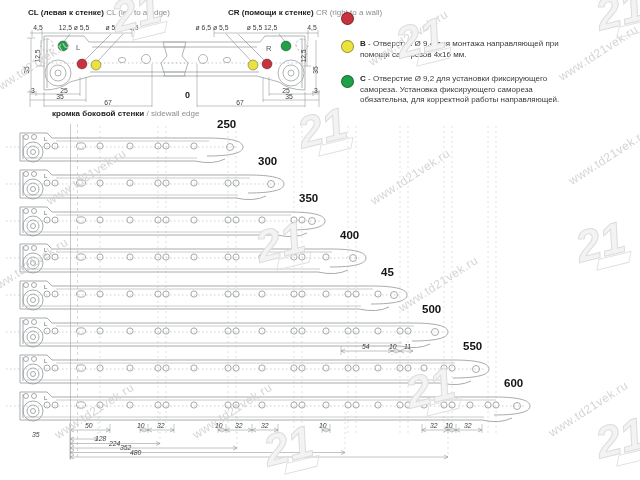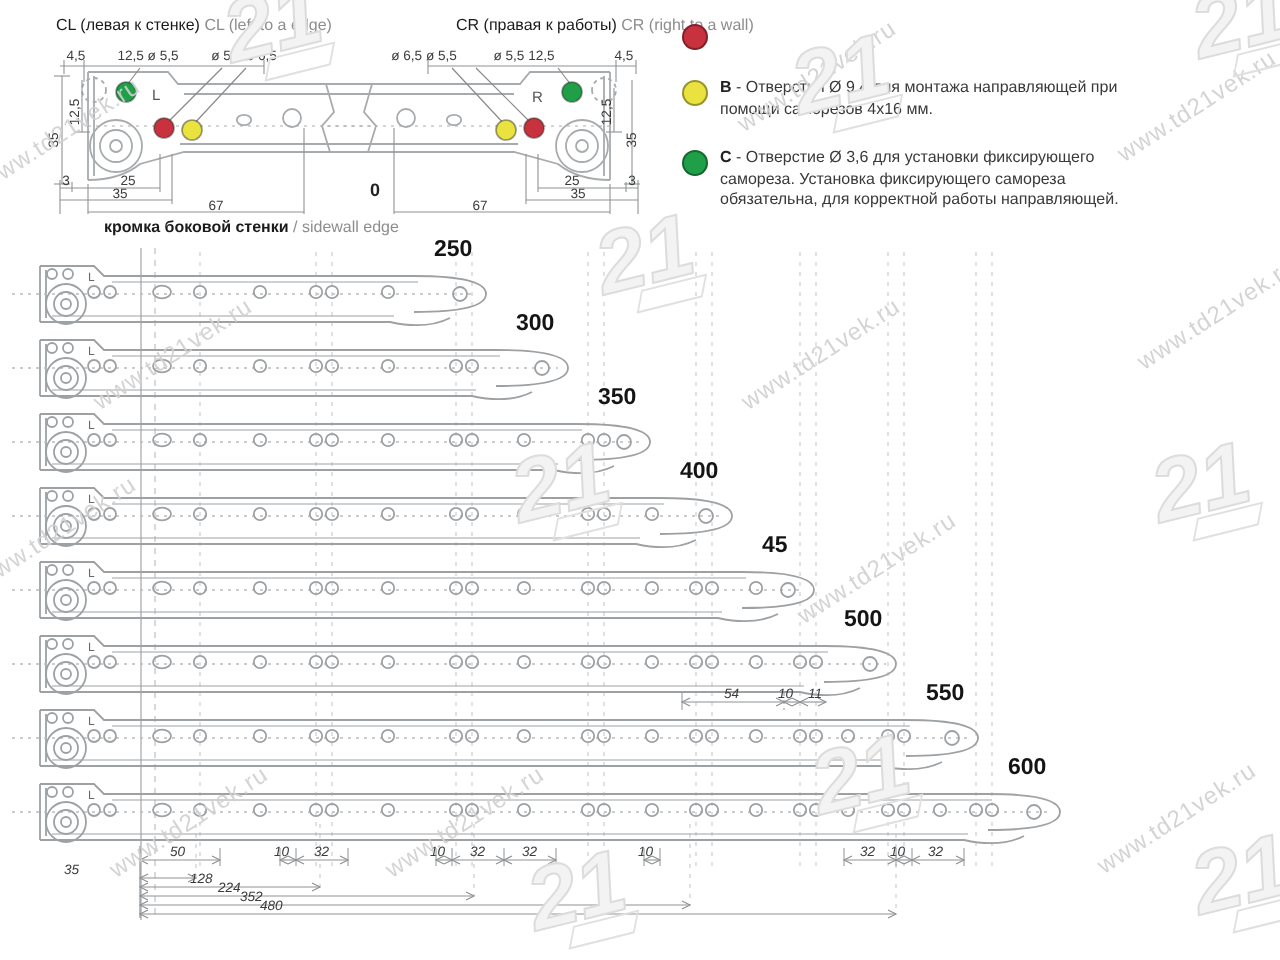--- a/index.html
+++ b/index.html
@@ -1,54 +1,54 @@
 <!DOCTYPE html>
 <html><head>
 <meta charset="utf-8">
 <style>
   html,body{margin:0;padding:0;background:#fff;width:640px;height:480px;overflow:hidden;}
   body{font-family:"Liberation Sans",sans-serif;position:relative;}
   #canvas{position:absolute;left:0;top:0;width:640px;height:480px;background:#fff;}
   #scene{position:absolute;left:0;top:0;z-index:2;}
   .htext{position:absolute;z-index:3;white-space:nowrap;}
   .title{font-size:8px;color:#8d8d8d;}
-  .title b{color:#1b1b1b;font-weight:400;}
+  .title b{color:#1b1b1b;font-weight:700;}
   .sidewall{font-size:8px;color:#8d8d8d;padding-left:27px;}
   .sidewall b{color:#1b1b1b;font-weight:700;}
   #legend{position:absolute;left:341px;top:11px;width:250px;z-index:3;}
   .leg-item{display:flex;margin-bottom:14px;}
   .leg-dot{flex:0 0 11px;width:11px;height:11px;border-radius:50%;border:1px solid rgba(0,0,0,.35);margin:1px 6px 0 0;}
   .leg-text{font-size:8px;line-height:1.32;color:#3a3a3a;width:212px;}
   .leg-text b{font-weight:700;color:#222;}
   #wm-layer{position:absolute;left:0;top:0;width:640px;height:480px;z-index:5;pointer-events:none;overflow:hidden;}
   .wm-text{position:absolute;font-size:12px;color:#d0d0d0;letter-spacing:.5px;transform:rotate(-33deg);transform-origin:left top;white-space:nowrap;opacity:.9;}
   .wm-logo{position:absolute;font-size:44px;font-weight:700;font-style:italic;color:#f3f3f3;-webkit-text-stroke:1px #dcdcdc;transform:rotate(-14deg);line-height:1;}
   .wm-logo::after{content:"";position:absolute;left:16px;top:38px;width:32px;height:9px;border:1.5px solid #e0e0e0;transform:skewX(-25deg);}
   svg text{font-family:"Liberation Sans",sans-serif;stroke:none;}
   .dimtxt{font-size:6.8px;fill:#3c3c3c;}
 </style>
 </head>
 <body>
 
 <div id="canvas">
 
   <div class="htext title" style="left:28px;top:8px"><b>CL (левая к стенке)</b> <span>CL (left to a edge)</span></div>
-  <div class="htext title" style="left:228px;top:8px"><b>CR (правая к работы)</b> <span>CR (right to a wall)</span></div>
+  <div class="htext title" style="left:228px;top:8px"><b>CR (помощи к стенке)</b> <span>CR (right to a wall)</span></div>
 
   <div id="legend">
     <div class="leg-item">
       <div class="leg-dot" id="legdotA" style="background: rgb(200, 50, 62);"></div>
     </div>
     <div class="leg-item">
       <div class="leg-dot" id="legdotB" style="background: rgb(233, 226, 63);"></div>
       <div class="leg-text"><b>B</b> <span>- Отверстия Ø 9,4 для монтажа направляющей при помощи саморезов 4х16 мм.</span></div>
     </div>
     <div class="leg-item">
       <div class="leg-dot" id="legdotC" style="background: rgb(31, 159, 72);"></div>
-      <div class="leg-text"><b>C</b> <span>- Отверстие Ø 3,6 для установки фиксирующего самореза. Установка фиксирующего самореза обязательна, для корректной работы направляющей.</span></div>
+      <div class="leg-text"><b>C</b> <span>- Отверстие Ø 9,2 для установки фиксирующего самореза. Установка фиксирующего самореза обязательна, для корректной работы направляющей.</span></div>
     </div>
   </div>
 
   <div class="htext sidewall" style="left:25px;top:109px"><b>кромка боковой стенки</b> <span>/ sidewall edge</span></div>
 
   <svg id="scene" width="640" height="480" viewBox="0 0 640 480">
 
     <g id="cl-profile" stroke="#a8abad" stroke-width="0.9" fill="none">
       <line x1="44" y1="36" x2="44" y2="90"></line>
       <line x1="47" y1="38" x2="47" y2="88"></line>

